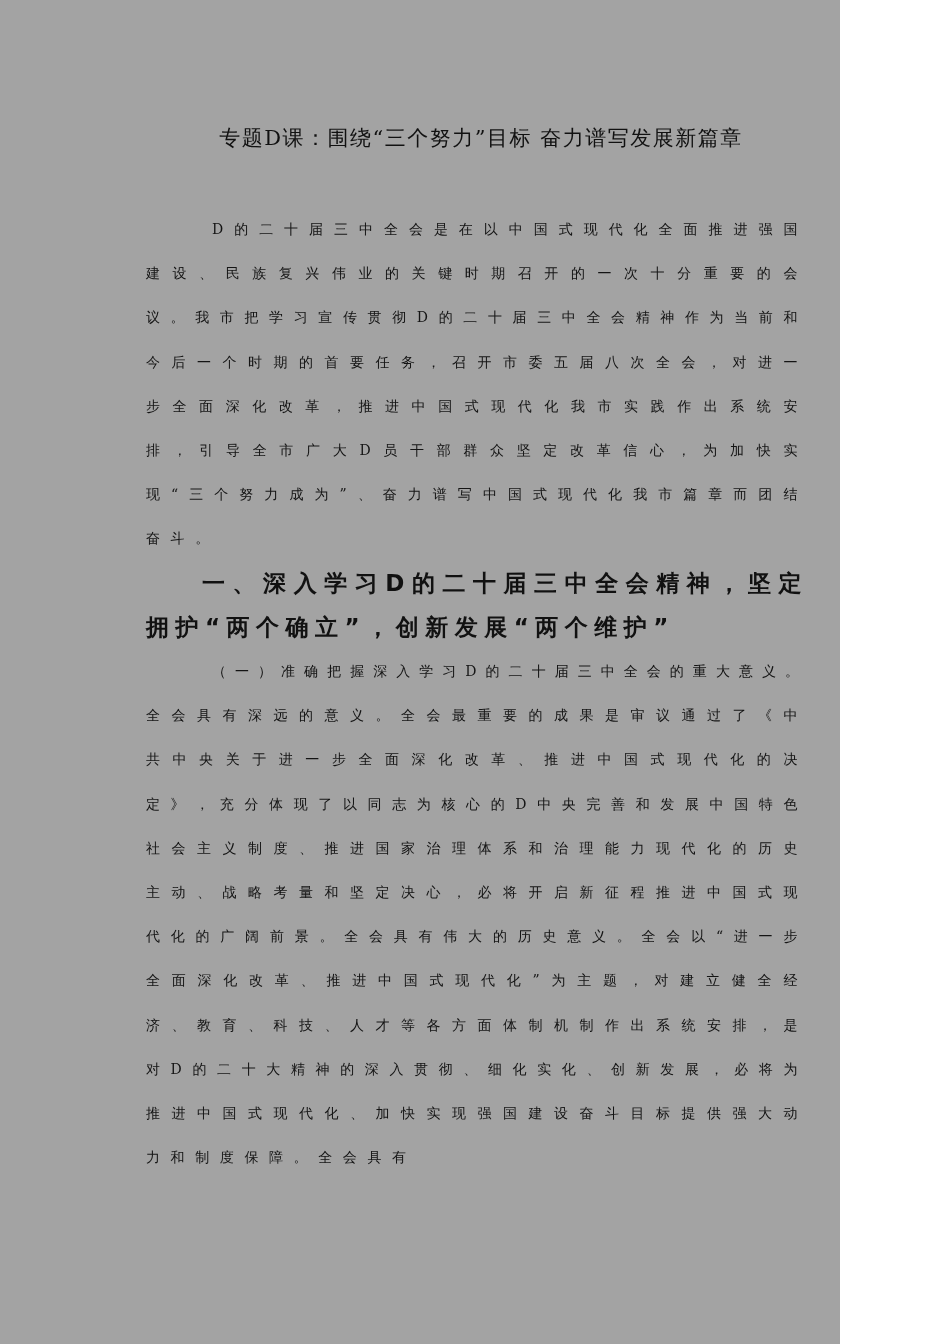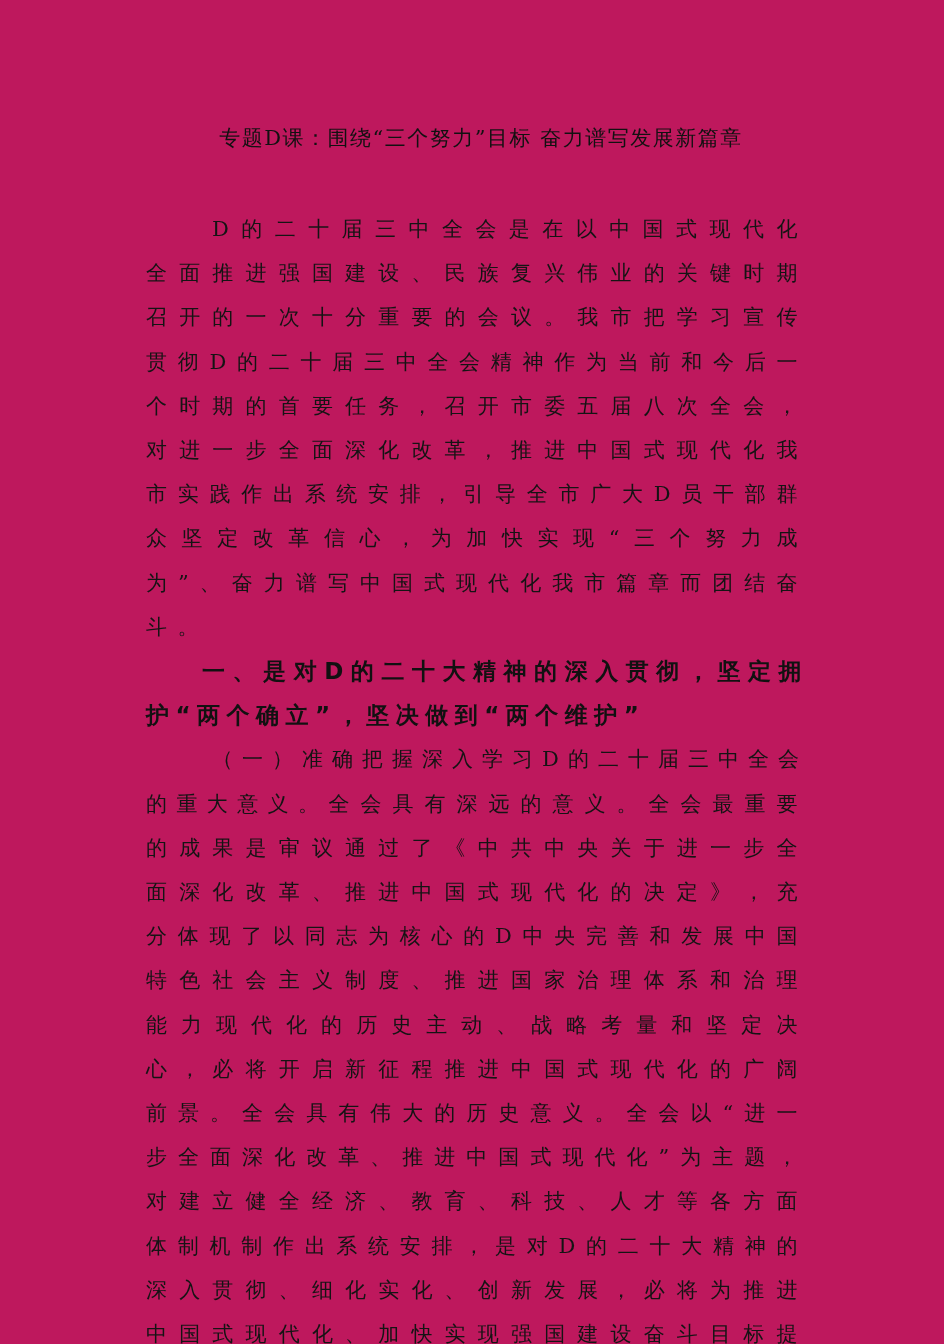--- a/index.html
+++ b/index.html
@@ -11,23 +11,23 @@
       width: 950px;
       height: 1344px;
       position: relative;
       overflow: hidden;
       color: #111111;
     }
     .page {
       position: absolute;
       left: 0;
       top: 0;
-      width: 944px;
+      width: 840px;
       height: 1344px;
-      background: #be185d;
+      background: #a3a3a3;
     }
     .doc-title {
       position: absolute;
       left: 146px;
       width: 670px;
       top: 122px;
       text-align: center;
       font-family: "DejaVu Serif", "Liberation Serif", serif;
       font-size: 21px;
       line-height: 32px;
@@ -37,21 +37,21 @@
     }
     .body {
       position: absolute;
       left: 146px;
       top: 207px;
       width: 662px;
     }
     .para {
       margin: 0;
       font-family: "DejaVu Serif", "Liberation Serif", serif;
-      font-size: 21px;
+      font-size: 14px;
       line-height: 44.2px;
       letter-spacing: 10.6px;
       text-align: justify;
       text-indent: 66px;
       color: #141414;
       word-break: break-all;
     }
     .heading-1 {
       margin: 0;
       font-family: "DejaVu Sans", "Liberation Sans", sans-serif;
@@ -75,17 +75,17 @@
   </style>
 </head>
 <body>
 
 <div class="page">
   <div class="doc-title">专题D课：围绕“三个努力”目标 奋力谱写发展新篇章</div>
 
   <div class="body">
     <p class="para">D的二十届三中全会是在以中国式现代化全面推进强国建设、民族复兴伟业的关键时期召开的一次十分重要的会议。我市把学习宣传贯彻D的二十届三中全会精神作为当前和今后一个时期的首要任务，召开市委五届八次全会，对进一步全面深化改革，推进中国式现代化我市实践作出系统安排，引导全市广大D员干部群众坚定改革信心，为加快实现“三个努力成为”、奋力谱写中国式现代化我市篇章而团结奋斗。</p>
 
-    <p class="heading-1">一、是对D的二十大精神的深入贯彻，坚定拥护“两个确立”，坚决做到“两个维护”</p>
+    <p class="heading-1">一、深入学习D的二十届三中全会精神，坚定拥护“两个确立”，创新发展“两个维护”</p>
 
     <p class="para"><span class="sub-heading">（一）准确把握深入学习D的二十届三中全会的重大意义。</span><span class="after">全会具有深远的意义。全会最重要的成果是审议通过了《中共中央关于进一步全面深化改革、推进中国式现代化的决定》，充分体现了以同志为核心的D中央完善和发展中国特色社会主义制度、推进国家治理体系和治理能力现代化的历史主动、战略考量和坚定决心，必将开启新征程推进中国式现代化的广阔前景。全会具有伟大的历史意义。全会以“进一步全面深化改革、推进中国式现代化”为主题，对建立健全经济、教育、科技、人才等各方面体制机制作出系统安排，是对D的二十大精神的深入贯彻、细化实化、创新发展，必将为推进中国式现代化、加快实现强国建设奋斗目标提供强大动力和制度保障。全会具有</span></p>
   </div>
 </div>
 
 </body></html>

